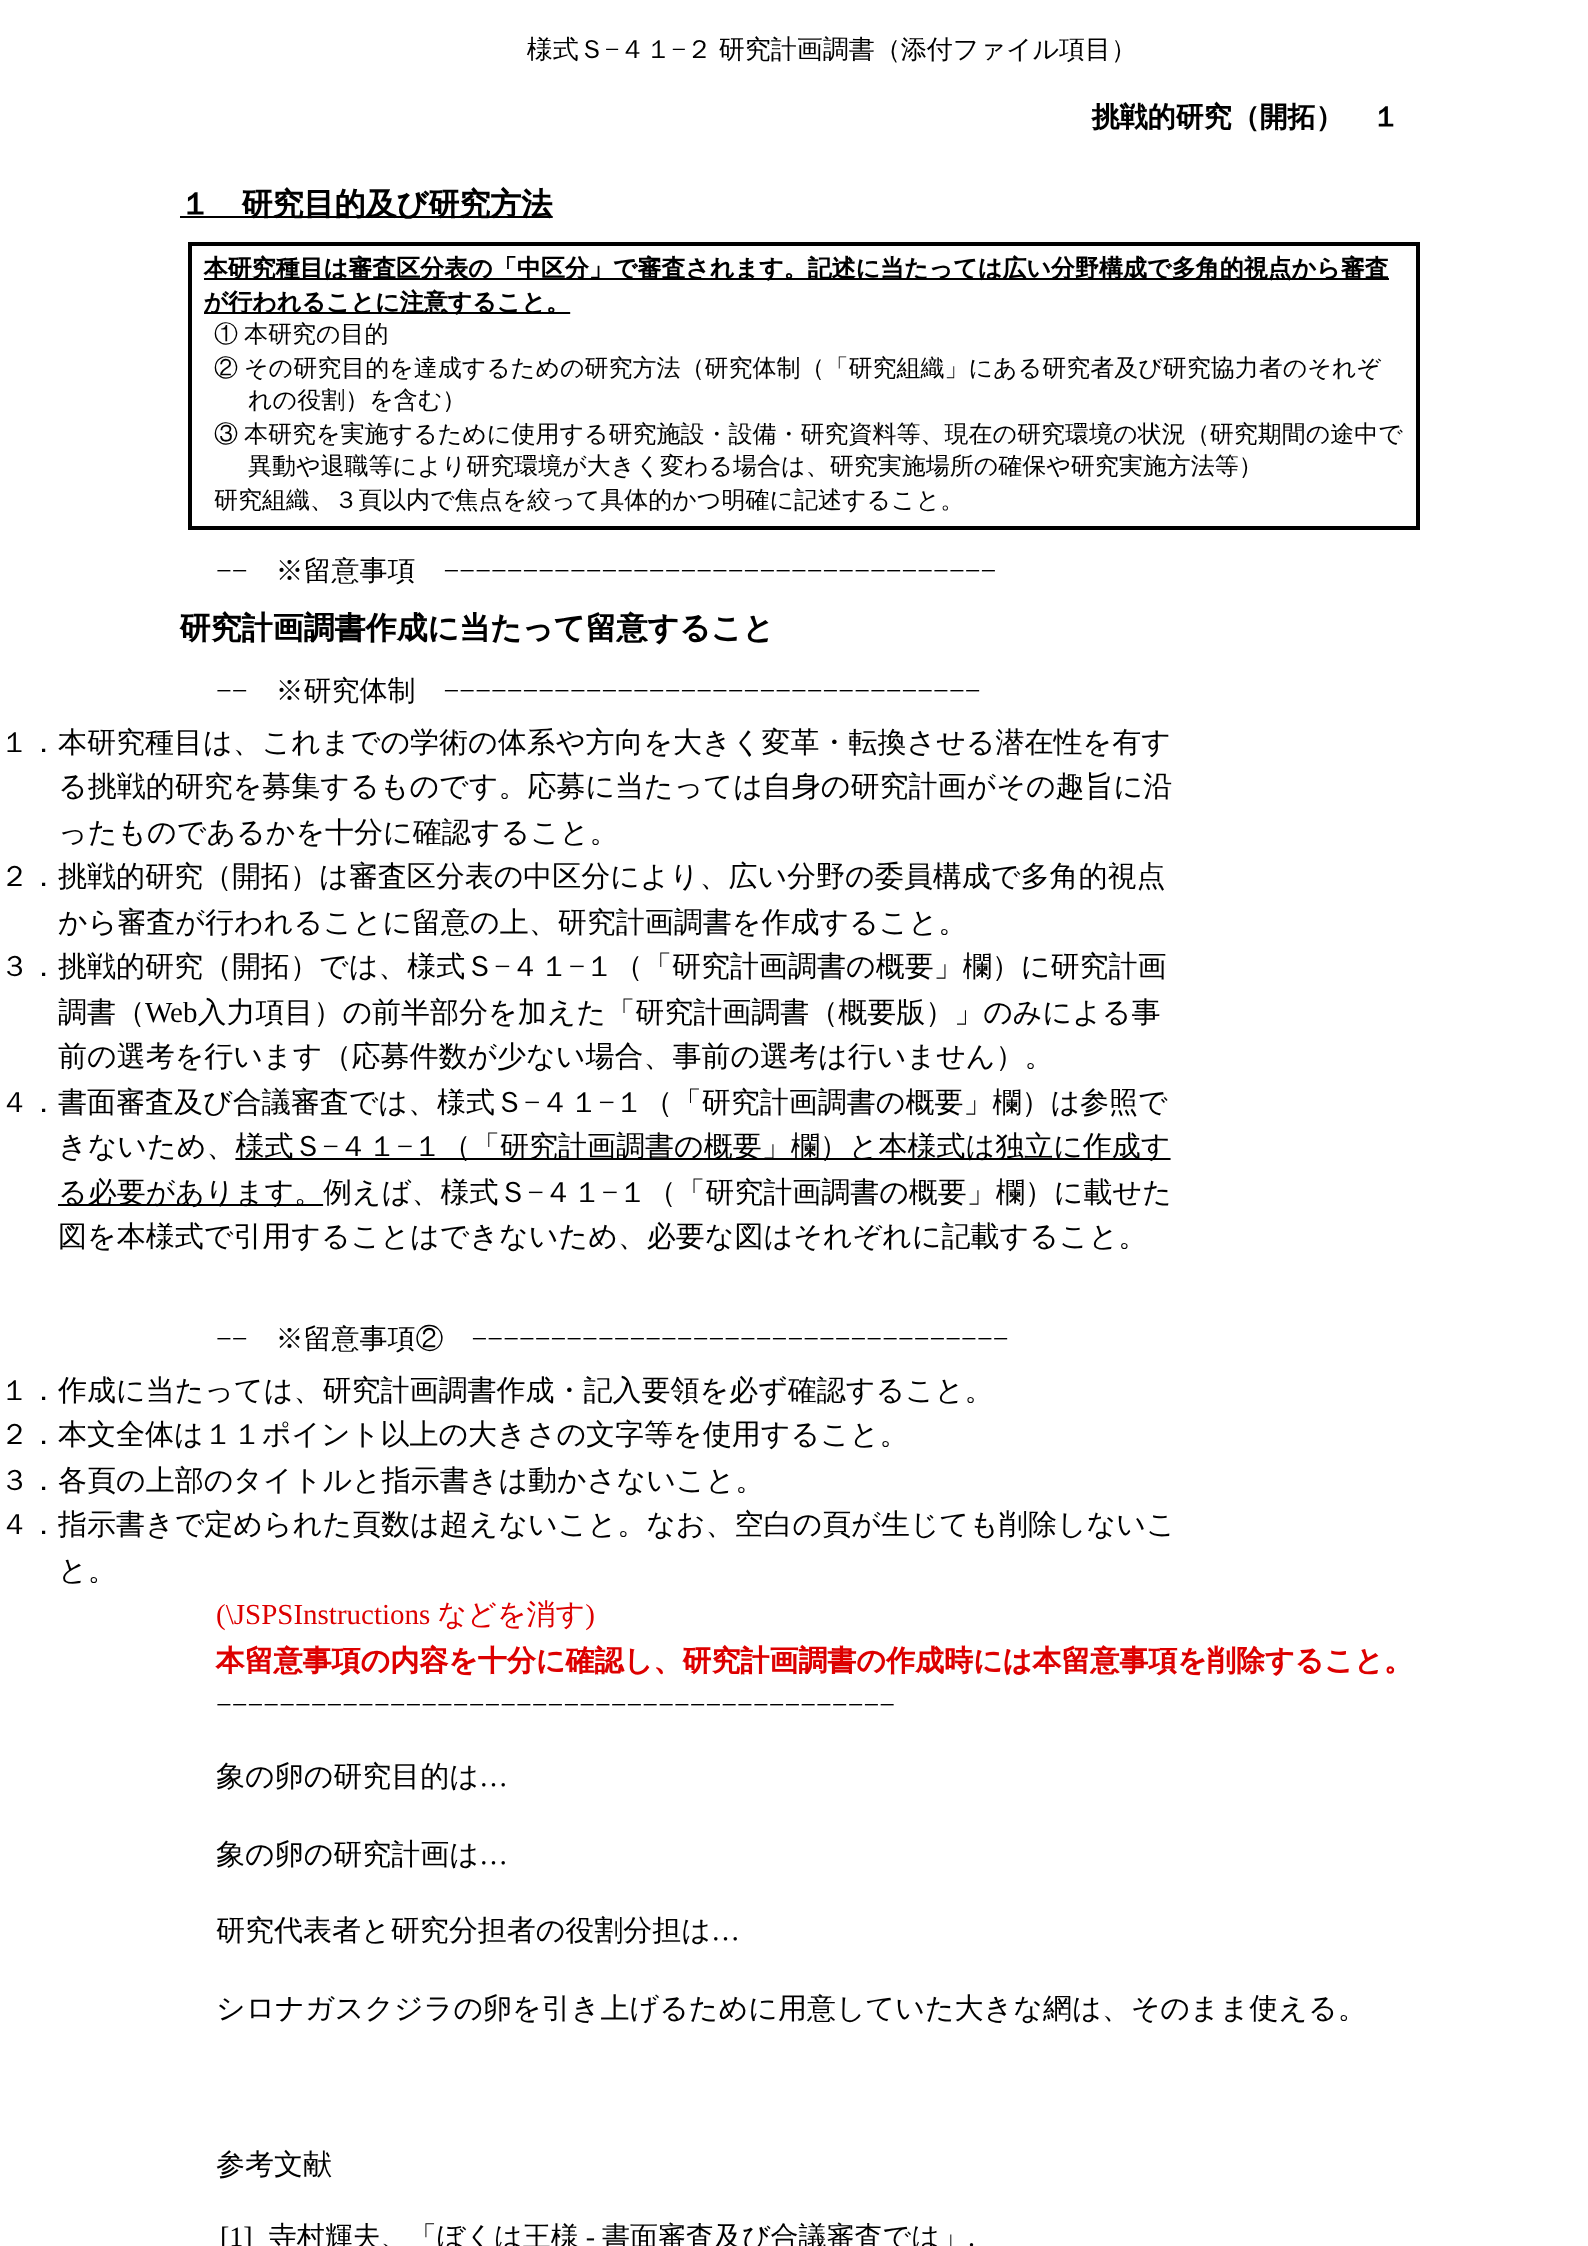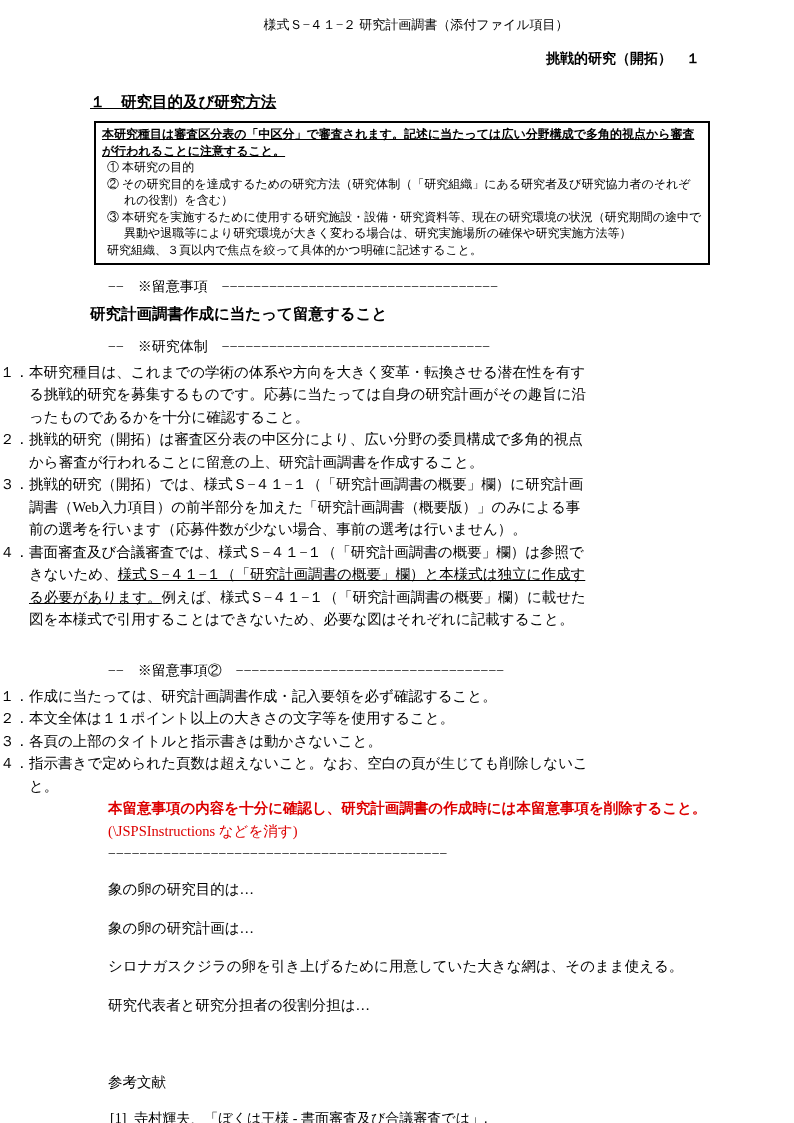--- a/index.html
+++ b/index.html
@@ -154,30 +154,30 @@
 
   <div class="marker marker-notes2">−−　※留意事項②　−−−−−−−−−−−−−−−−−−−−−−−−−−−−−−−−−−</div>
 
   <div class="notes">
     <div class="note-item"><span>１．</span><span>作成に当たっては、研究計画調書作成・記入要領を必ず確認すること。</span></div>
     <div class="note-item"><span>２．</span><span>本文全体は１１ポイント以上の大きさの文字等を使用すること。</span></div>
     <div class="note-item"><span>３．</span><span>各頁の上部のタイトルと指示書きは動かさないこと。</span></div>
     <div class="note-item"><span>４．</span><span>指示書きで定められた頁数は超えないこと。なお、空白の頁が生じても削除しないこと。</span></div>
   </div>
 
+  <div class="red-note">(\JSPSInstructions などを消す)</div>
   <div class="red-note red-bold">本留意事項の内容を十分に確認し、研究計画調書の作成時には本留意事項を削除すること。</div>
-  <div class="red-note">(\JSPSInstructions などを消す)</div>
 
   <div class="divider">−−−−−−−−−−−−−−−−−−−−−−−−−−−−−−−−−−−−−−−−−−−</div>
 
   <div class="body-block">
     <div class="body-line">象の卵の研究目的は…</div>
     <div class="body-line">象の卵の研究計画は…</div>
+    <div class="body-line">研究代表者と研究分担者の役割分担は…</div>
     <div class="body-line">シロナガスクジラの卵を引き上げるために用意していた大きな網は、そのまま使える。</div>
-    <div class="body-line">研究代表者と研究分担者の役割分担は…</div>
   </div>
 
   <div class="refs-heading">参考文献</div>
 
   <div class="ref-item">
     <span class="ref-label">[1]</span><span>寺村輝夫、「ぼくは王様 - 書面審査及び合議審査では」.</span>
   </div>
 
 </div>
 

